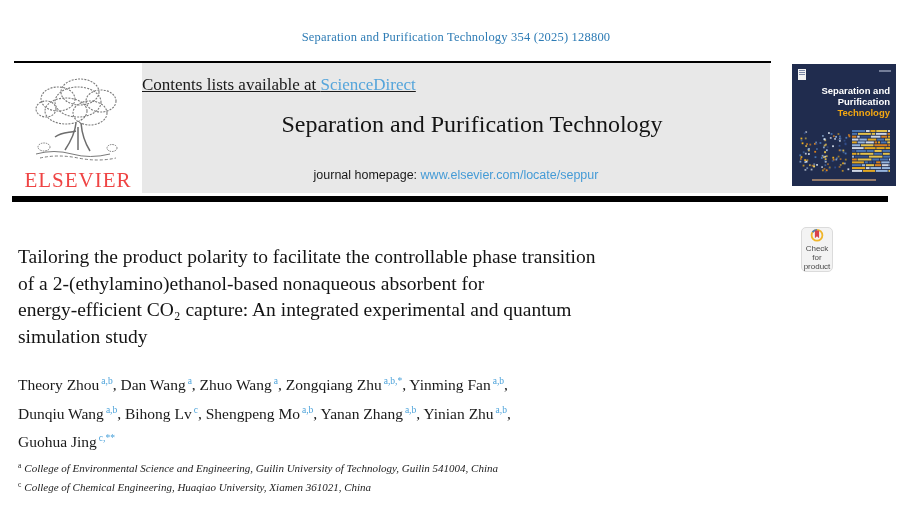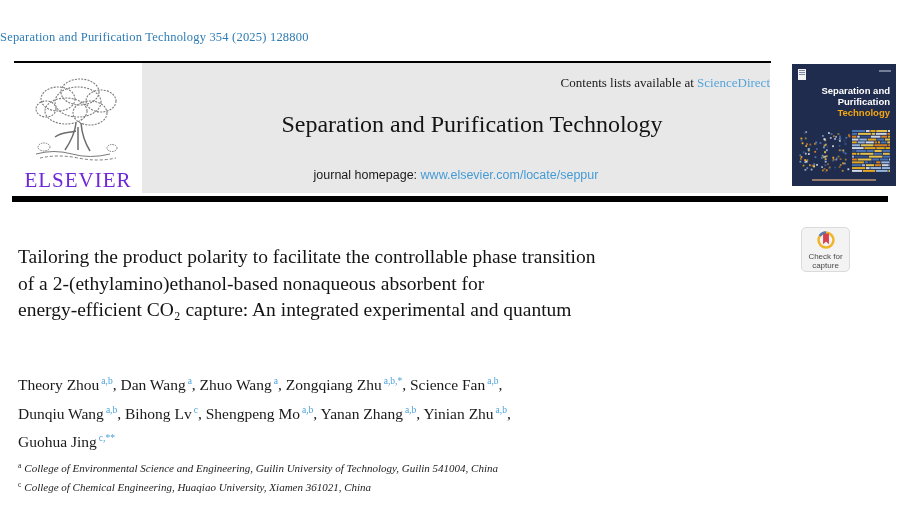--- a/index.html
+++ b/index.html
@@ -3,30 +3,30 @@
 <meta charset="utf-8">
 <style>
   html,body{margin:0;padding:0;}
   body{
     width:912px;height:507px;position:relative;background:#ffffff;overflow:hidden;
     font-family:"Liberation Serif","DejaVu Serif",serif;color:#1a1a1a;
   }
   .sans{font-family:"Liberation Sans","DejaVu Sans",sans-serif;}
 
   
-  .citation{position:absolute;top:30px;left:0;width:100%;text-align:left;
+  .citation{position:absolute;top:30px;left:0;width:100%;text-align:center;
     font-size:12.5px;color:#2E7CB5;letter-spacing:.2px;}
 
   
   .top-rule{position:absolute;left:14px;top:61px;width:757px;height:2px;background:#000;}
   .logo-block{position:absolute;left:14px;top:63px;width:128px;height:131px;background:#fff;
     display:flex;flex-direction:column;align-items:center;justify-content:flex-end;}
-  .elsevier-word{font-size:21px;color:#6d28d9;letter-spacing:1px;margin-bottom:3px;line-height:22px;}
+  .elsevier-word{font-size:21px;color:#ef4444;letter-spacing:1px;margin-bottom:3px;line-height:22px;}
   .gray-box{position:absolute;left:142px;top:63px;width:628px;height:130px;background:#E8E8E8;}
-  .contents-line{position:absolute;top:12px;left:0;width:100%;text-align:right;font-size:13px;color:#1a1a1a;}
+  .contents-line{position:absolute;top:12px;left:0;width:100%;text-align:left;font-size:17px;color:#1a1a1a;text-decoration:underline;}
   .sciencedirect{color:#55A5DB;cursor:pointer;}
   .journal-title{position:absolute;top:48px;left:0;width:100%;text-align:center;
     font-size:24px;color:#141414;margin-left:16px;}
   .homepage-line{position:absolute;bottom:11px;left:0;width:100%;text-align:center;
     font-size:12.5px;color:#1a1a1a;}
   .homepage-url{color:#459BD6;cursor:pointer;}
 
   
   .cover{position:absolute;left:792px;top:64px;width:104px;height:122px;background:#202C4E;}
   .cover-logo{position:absolute;left:6px;top:5px;width:8px;height:11px;background:#f2f2f2;}
@@ -36,21 +36,21 @@
     font-family:"Liberation Sans","DejaVu Sans",sans-serif;font-weight:bold;
     font-size:9.5px;line-height:11px;color:#ffffff;}
   .cover-title .tl3{color:#F3A712;}
   .cover-mosaic{position:absolute;left:0;top:64px;width:104px;height:46px;}
   .cover-bottomtext{position:absolute;left:20px;bottom:5px;width:64px;height:2px;background:#a9886e;opacity:.85;}
 
   
   .thick-rule{position:absolute;left:12px;top:196px;width:876px;height:6px;background:#000;}
 
   
-  .badge{position:absolute;left:801px;top:227px;width:49px;height:45px;background:#F3F3F3;
+  .badge{position:absolute;left:801px;top:227px;width:32px;height:45px;background:#F3F3F3;
     border:1px solid #DBDBDB;border-radius:5px;display:flex;flex-direction:column;
     align-items:center;justify-content:center;cursor:pointer;box-sizing:border-box;}
   .badge-text{font-family:"Liberation Sans","DejaVu Sans",sans-serif;font-size:8px;
     line-height:9px;color:#4a4a4a;text-align:center;margin-top:1px;}
 
   
   .article-title{position:absolute;left:18px;top:244px;width:772px;
     font-size:19.5px;line-height:26.6px;color:#131313;}
 
   
@@ -311,32 +311,33 @@
 <div class="thick-rule"></div>
 
 <div class="badge">
   <svg width="20" height="21" viewBox="0 0 24 25">
     <circle cx="12" cy="12" r="9" fill="none" stroke="#F0B62B" stroke-width="3"></circle>
     <path d="M 4.5,7 A 9,9 0 0 1 12,3" fill="none" stroke="#4A7EBB" stroke-width="3"></path>
     <path d="M8.5,4 h7 v13 l-3.5,-3.2 l-3.5,3.2 z" fill="#D8404A"></path>
   </svg>
   <div class="badge-text">
     <div>Check for</div>
-    <div>capture</div>
+    <div>product</div>
   </div>
 </div>
 
 <div class="article-title" id="article-title">
     <div>Tailoring the product polarity to facilitate the controllable phase transition</div>
     <div>of a 2-(ethylamino)ethanol-based nonaqueous absorbent for</div>
     <div>energy-efficient CO₂ capture: An integrated experimental and quantum</div>
+    <div>simulation study</div>
   </div>
 
 <div class="authors" id="authors-block">
-    <div><span>Theory Zhou</span><span class="au-sup">a,b</span><span>, </span><span>Dan Wang</span><span class="au-sup">a</span><span>, </span><span>Zhuo Wang</span><span class="au-sup">a</span><span>, </span><span>Zongqiang Zhu</span><span class="au-sup">a,b,*</span><span>, </span><span>Science Fan</span><span class="au-sup">a,b</span><span>, </span></div>
+    <div><span>Theory Zhou</span><span class="au-sup">a,b</span><span>, </span><span>Dan Wang</span><span class="au-sup">a</span><span>, </span><span>Zhuo Wang</span><span class="au-sup">a</span><span>, </span><span>Zongqiang Zhu</span><span class="au-sup">a,b,*</span><span>, </span><span>Yinming Fan</span><span class="au-sup">a,b</span><span>, </span></div>
     <div><span>Dunqiu Wang</span><span class="au-sup">a,b</span><span>, </span><span>Bihong Lv</span><span class="au-sup">c</span><span>, </span><span>Shengpeng Mo</span><span class="au-sup">a,b</span><span>, </span><span>Yanan Zhang</span><span class="au-sup">a,b</span><span>, </span><span>Yinian Zhu</span><span class="au-sup">a,b</span><span>, </span></div>
     <div><span>Guohua Jing</span><span class="au-sup">c,**</span></div>
   </div>
 
 <div class="affiliations" id="affiliations-block">
     <div><span class="af-sup">a</span><span>College of Environmental Science and Engineering, Guilin University of Technology, Guilin 541004, China</span></div>
     <div><span class="af-sup">c</span><span>College of Chemical Engineering, Huaqiao University, Xiamen 361021, China</span></div>
   </div>
 
 </body></html>

